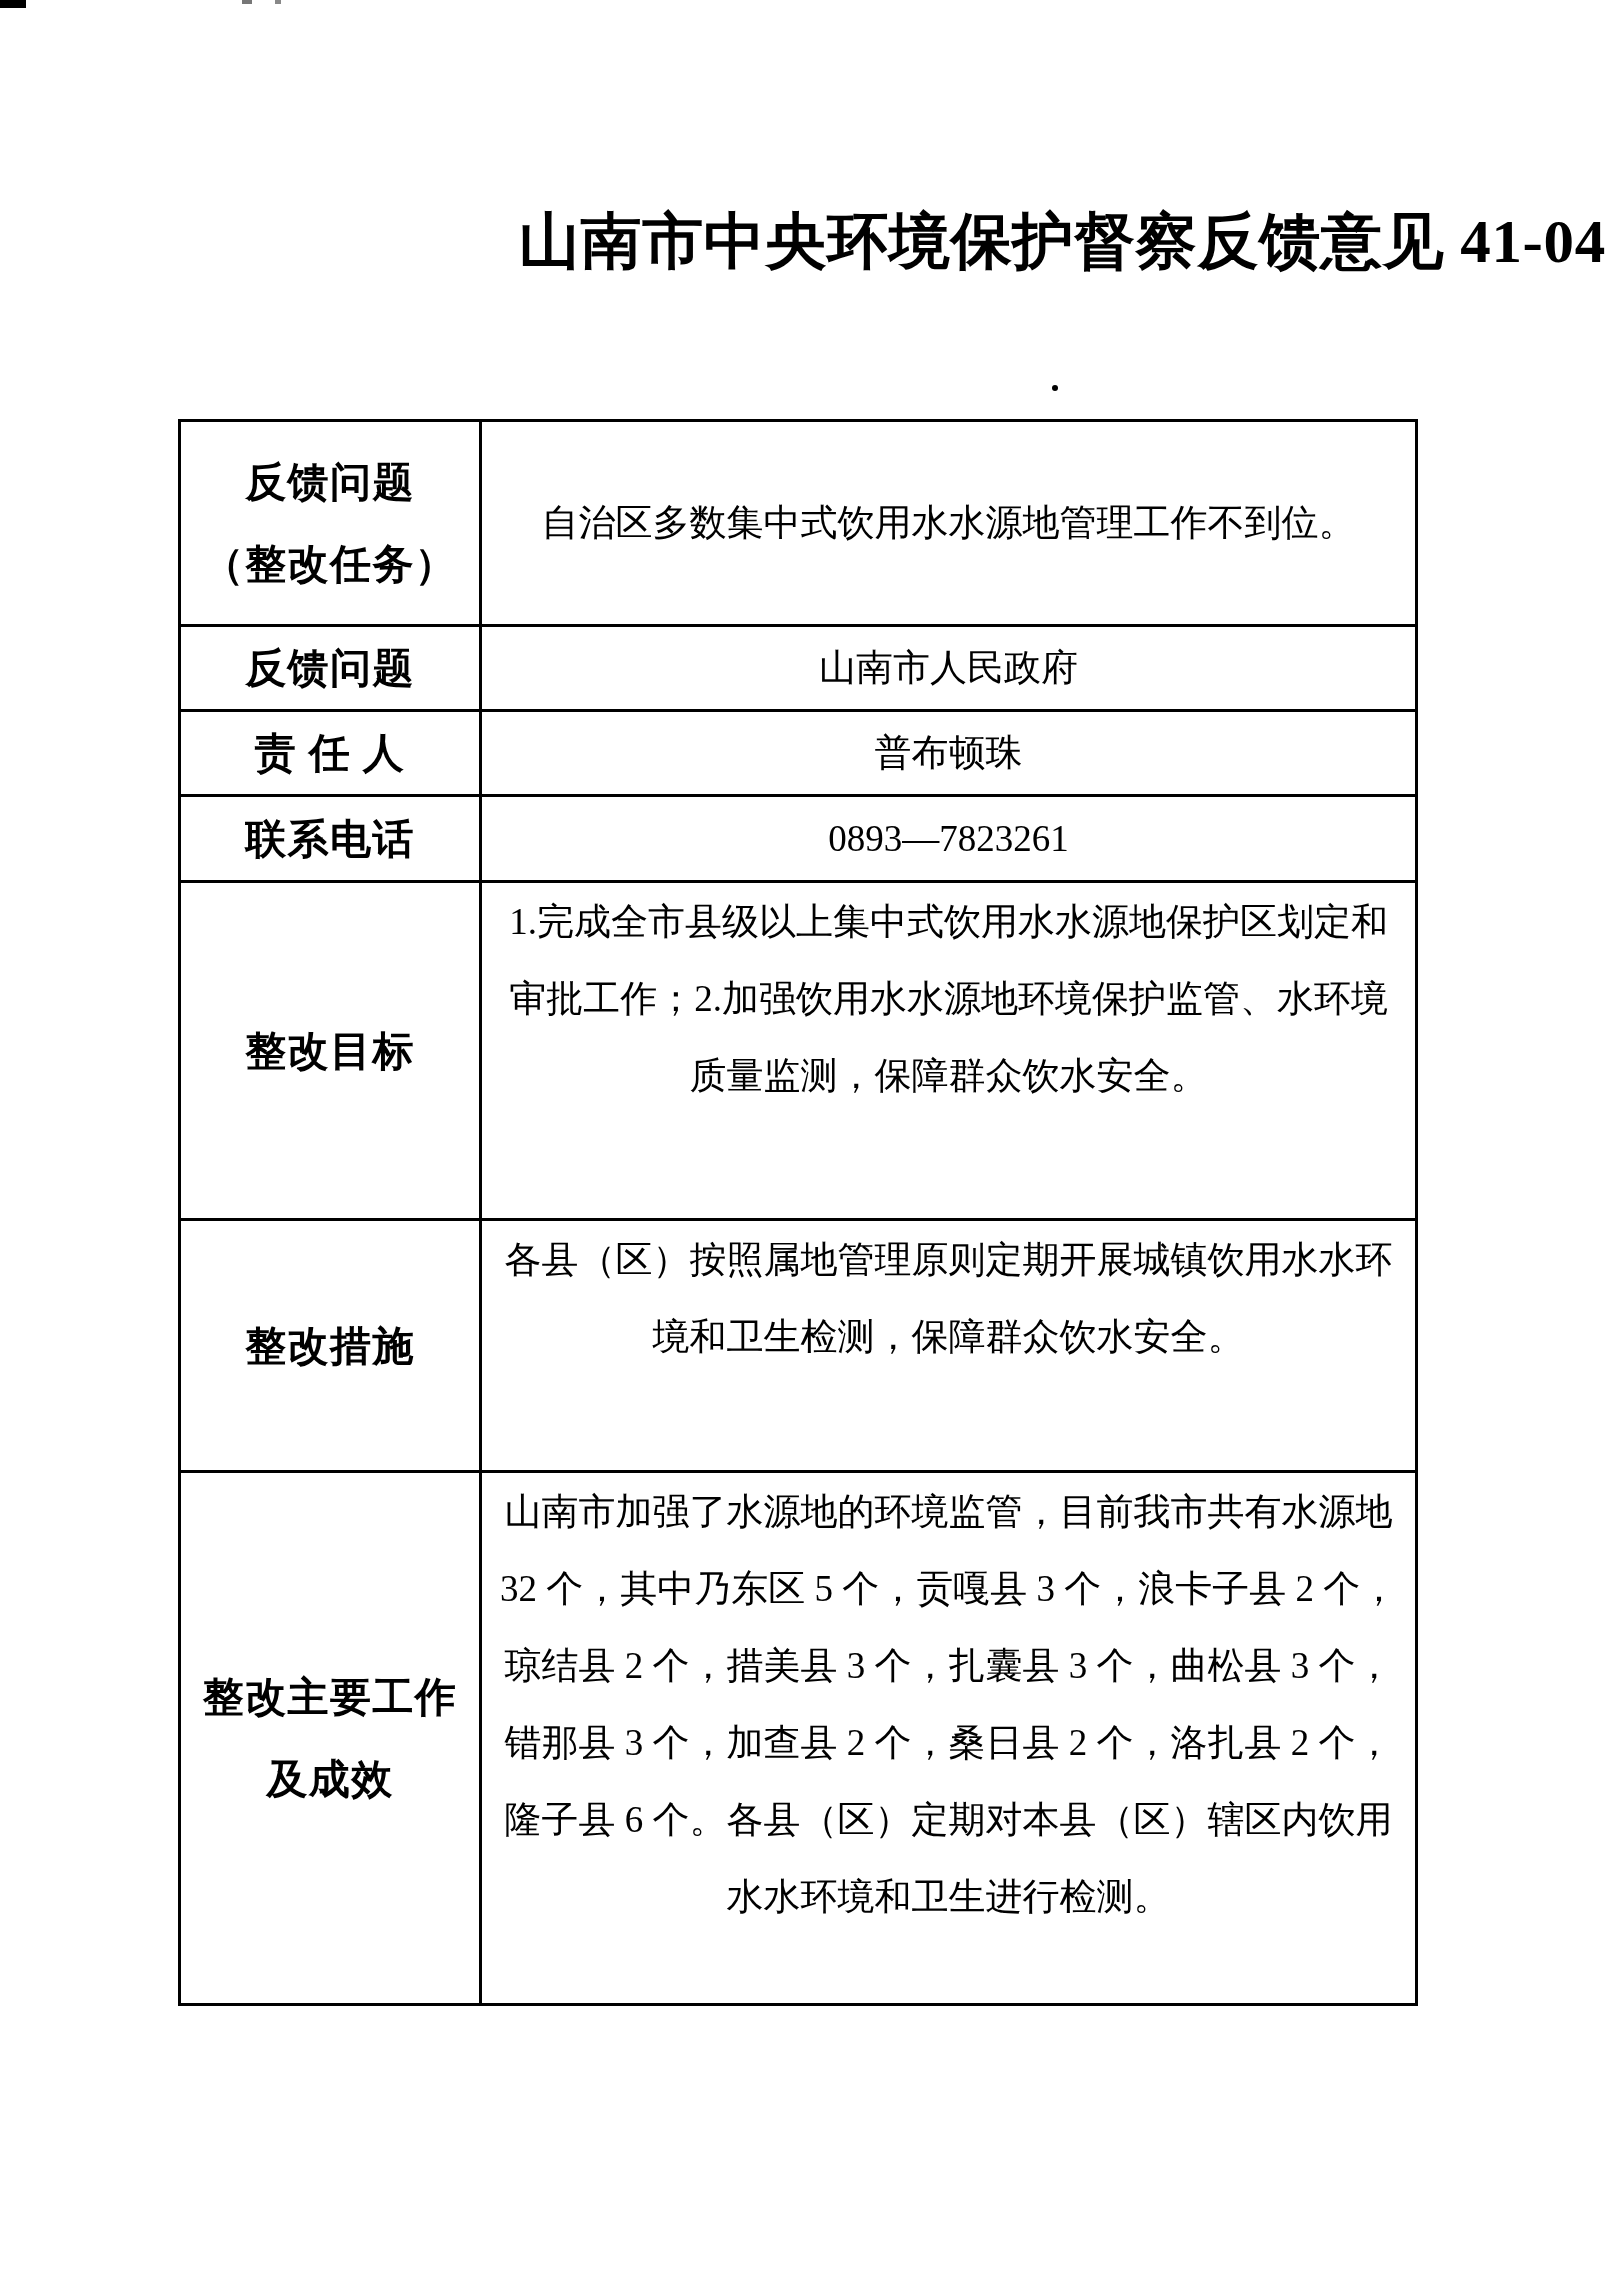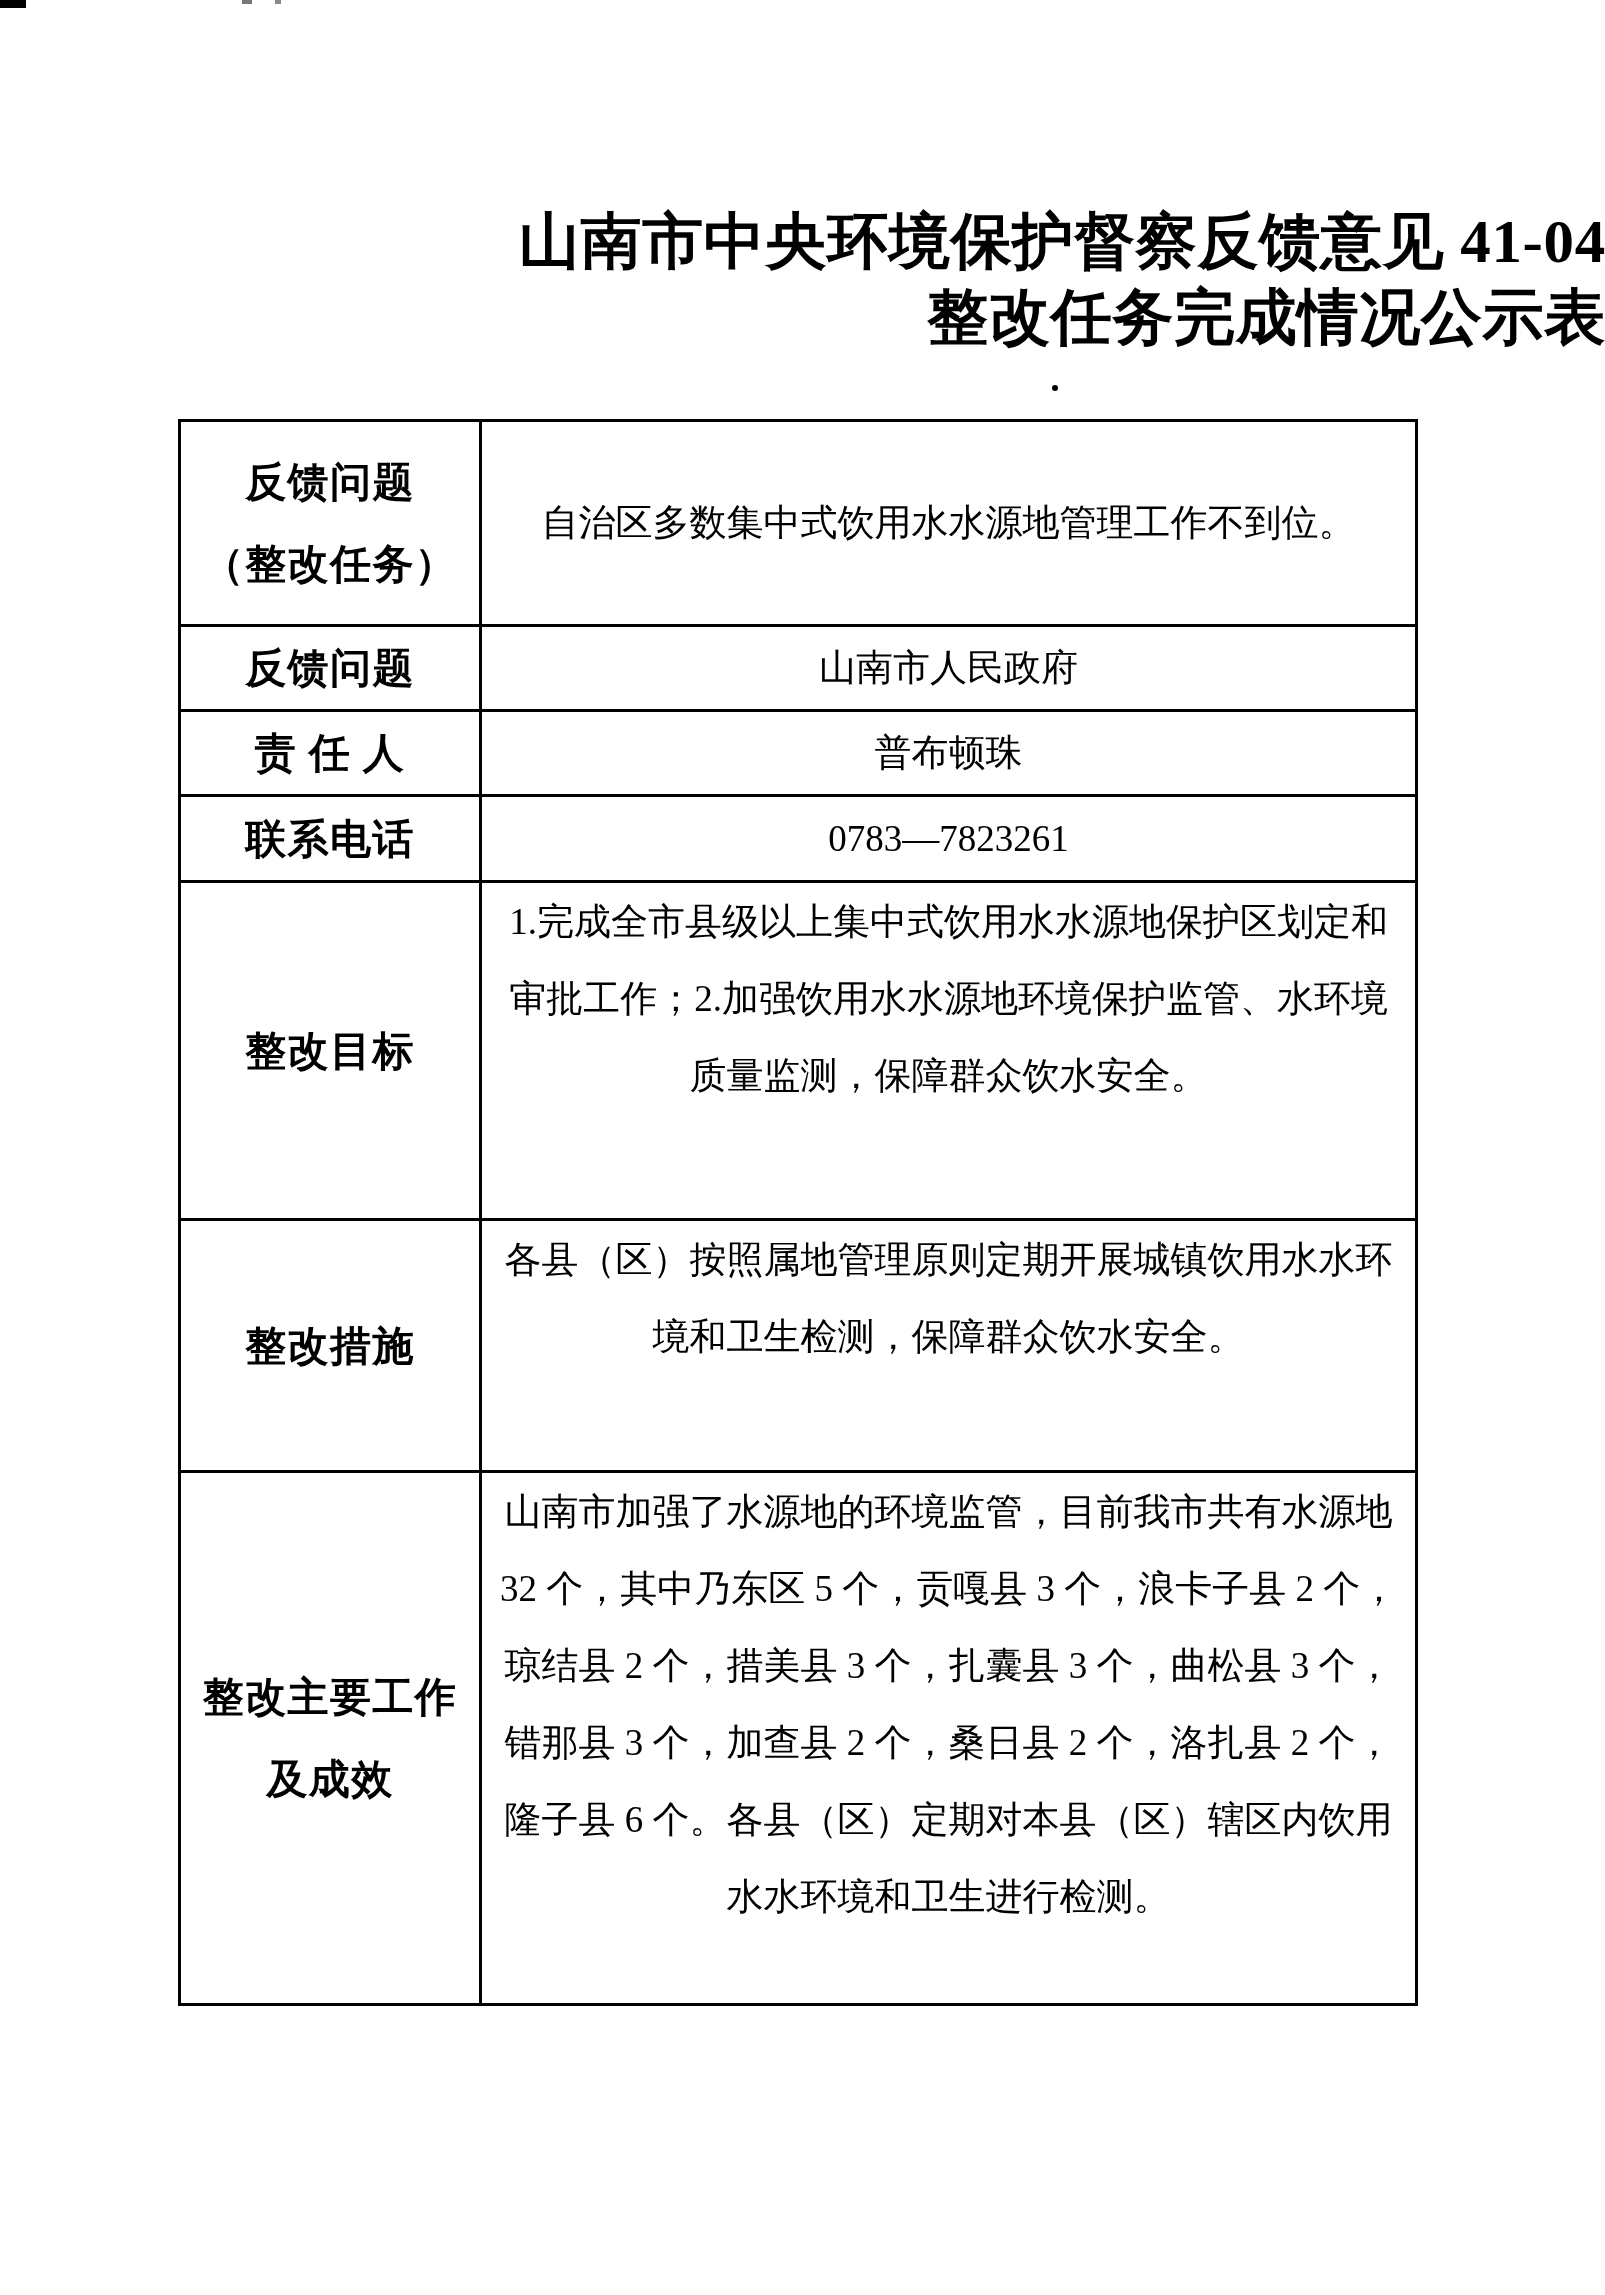--- a/index.html
+++ b/index.html
@@ -86,21 +86,20 @@
 
 <div class="page">
 
   <div class="artifact bar-topleft"></div>
   <div class="artifact speck-1"></div>
   <div class="artifact speck-2"></div>
   <div class="artifact dot-midpage"></div>
 
   <div class="doc-title">
     <div>山南市中央环境保护督察反馈意见 41-04</div>
-    <div>整改任务完成情况公示表</div>
   </div>
 
   <table class="notice">
     <tbody>
       <tr class="r1">
         <td class="label-cell">
           <div class="lline">反馈问题</div>
           <div class="lline">（整改任务）</div>
         </td>
         <td class="content-center">
@@ -124,21 +123,21 @@
         <td class="content-center">
           <div class="cline">普布顿珠</div>
         </td>
       </tr>
 
       <tr class="r4">
         <td class="label-cell">
           <div class="lline">联系电话</div>
         </td>
         <td class="content-center">
-          <div class="cline">0783—7823261</div>
+          <div class="cline">0893—7823261</div>
         </td>
       </tr>
 
       <tr class="r5">
         <td class="label-cell">
           <div class="lline">整改目标</div>
         </td>
         <td class="content-left">
           <div class="cline">1.完成全市县级以上集中式饮用水水源地保护区划定和</div>
           <div class="cline">审批工作；2.加强饮用水水源地环境保护监管、水环境</div>

